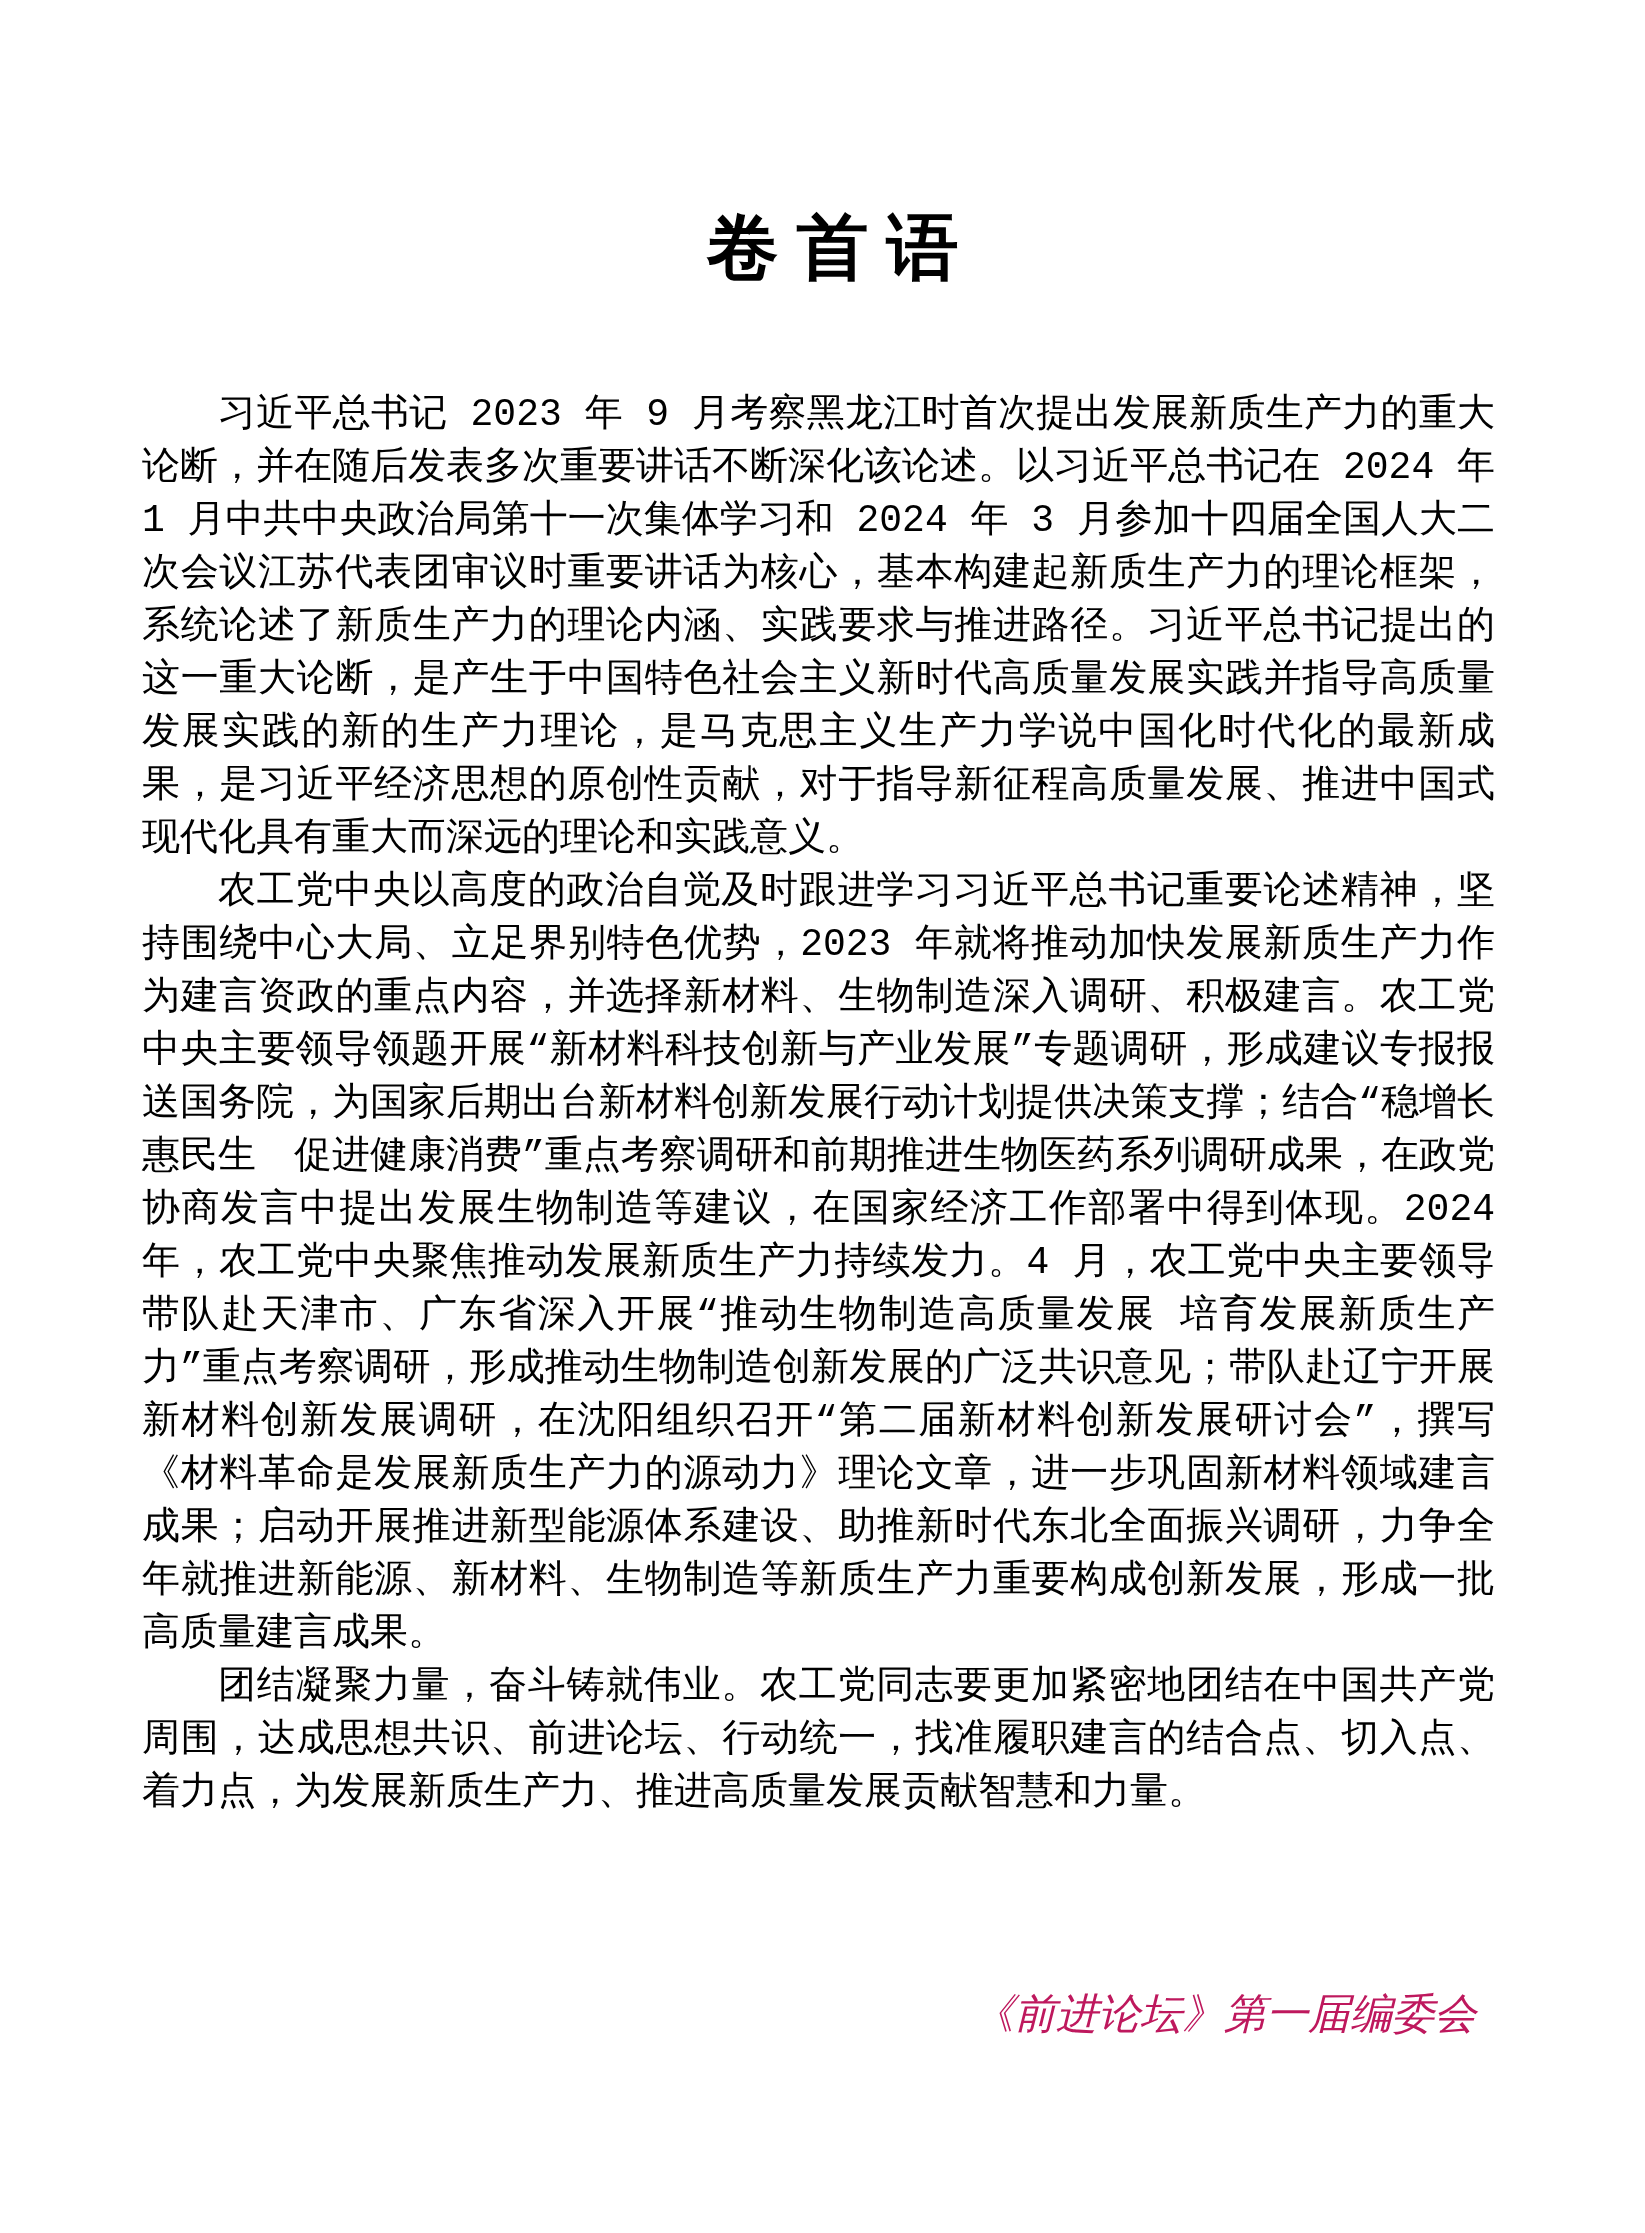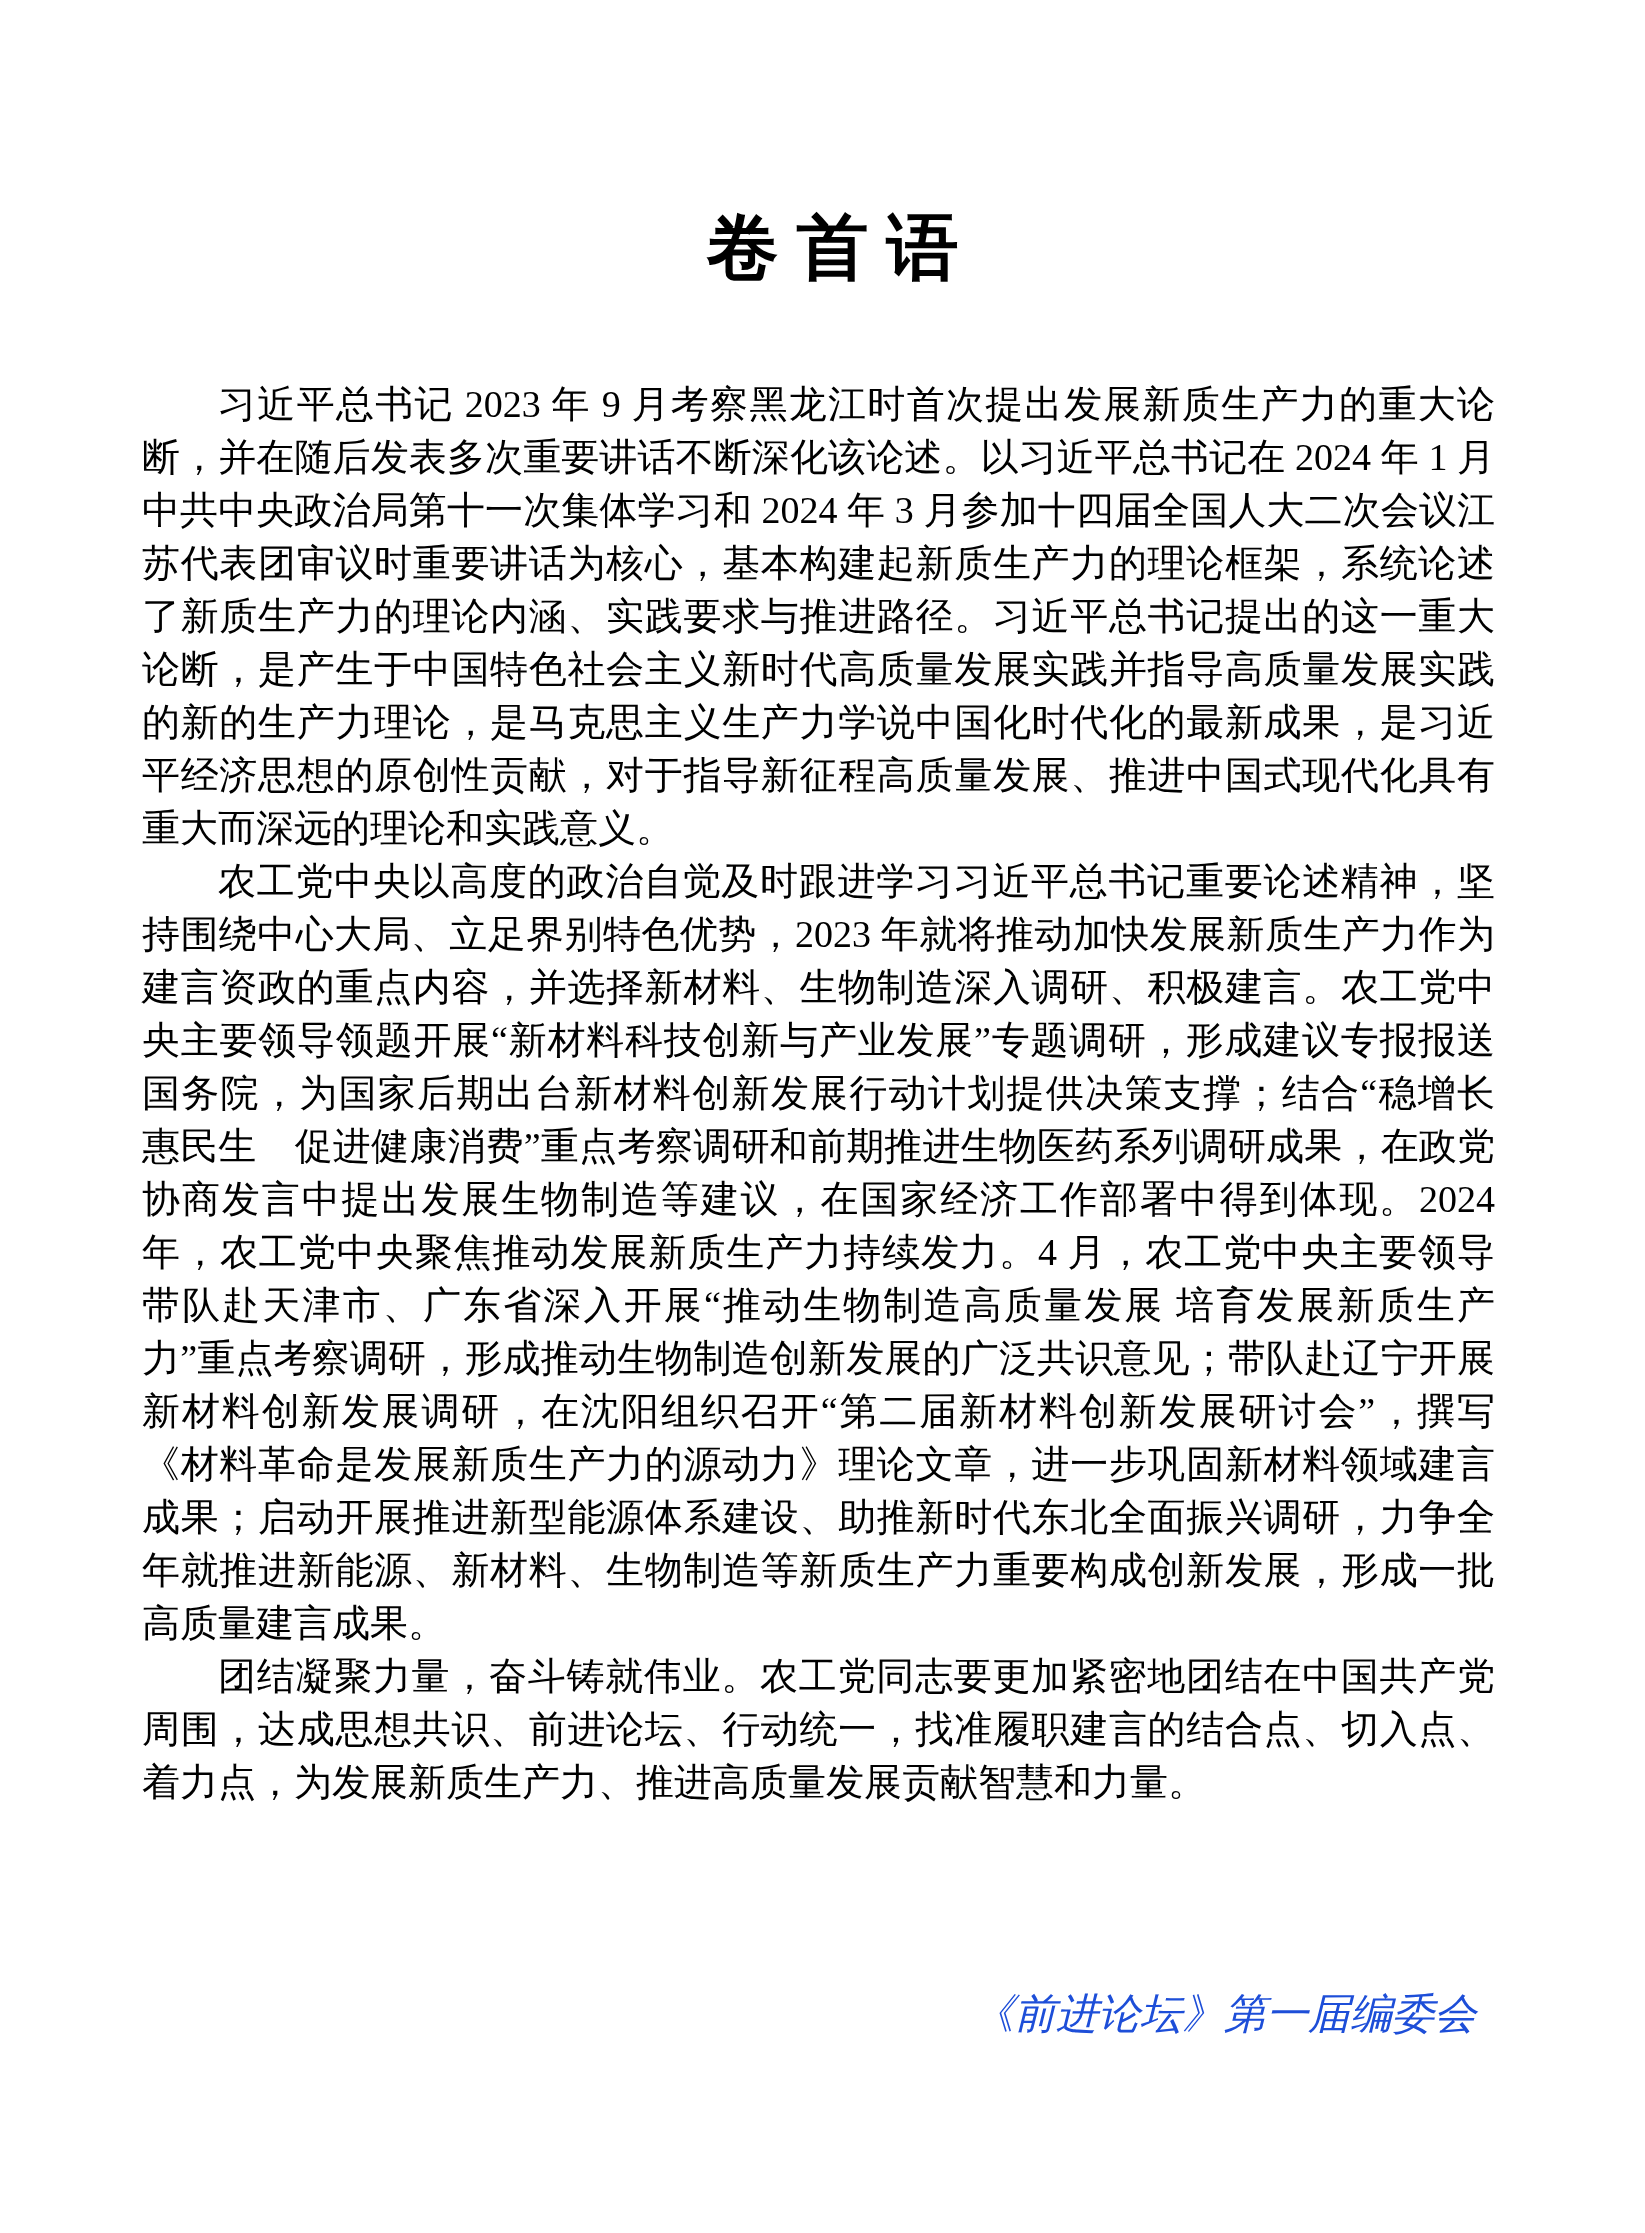--- a/index.html
+++ b/index.html
@@ -24,42 +24,43 @@
     margin: 14px;
     text-align: center;
     font-size: 72px;
     line-height: 1.1;
     font-weight: bold;
     color: #000000;
     white-space: pre;
   }
   .doc-body {
     position: absolute;
-    top: 378px;
+    top: 388px;
     left: 142px;
     width: 1353px;
+    font-family: Liberation Mono, monospace;
   }
   .doc-body p {
     margin: 0;
     padding: 0;
     font-size: 38px;
     line-height: 53px;
     text-align: justify;
     text-indent: 2em;
     color: #000000;
   }
   .signature-block {
     position: absolute;
     top: 1982px;
     right: 170px;
     text-align: center;
     font-style: italic;
     font-size: 42px;
     line-height: 65px;
-    color: #1d4ed8;
+    color: #be185d;
     white-space: nowrap;
   }
 </style>
 </head>
 <body>
 
 <div class="page">
 
   <h1 class="doc-title">卷 首 语</h1>
 

